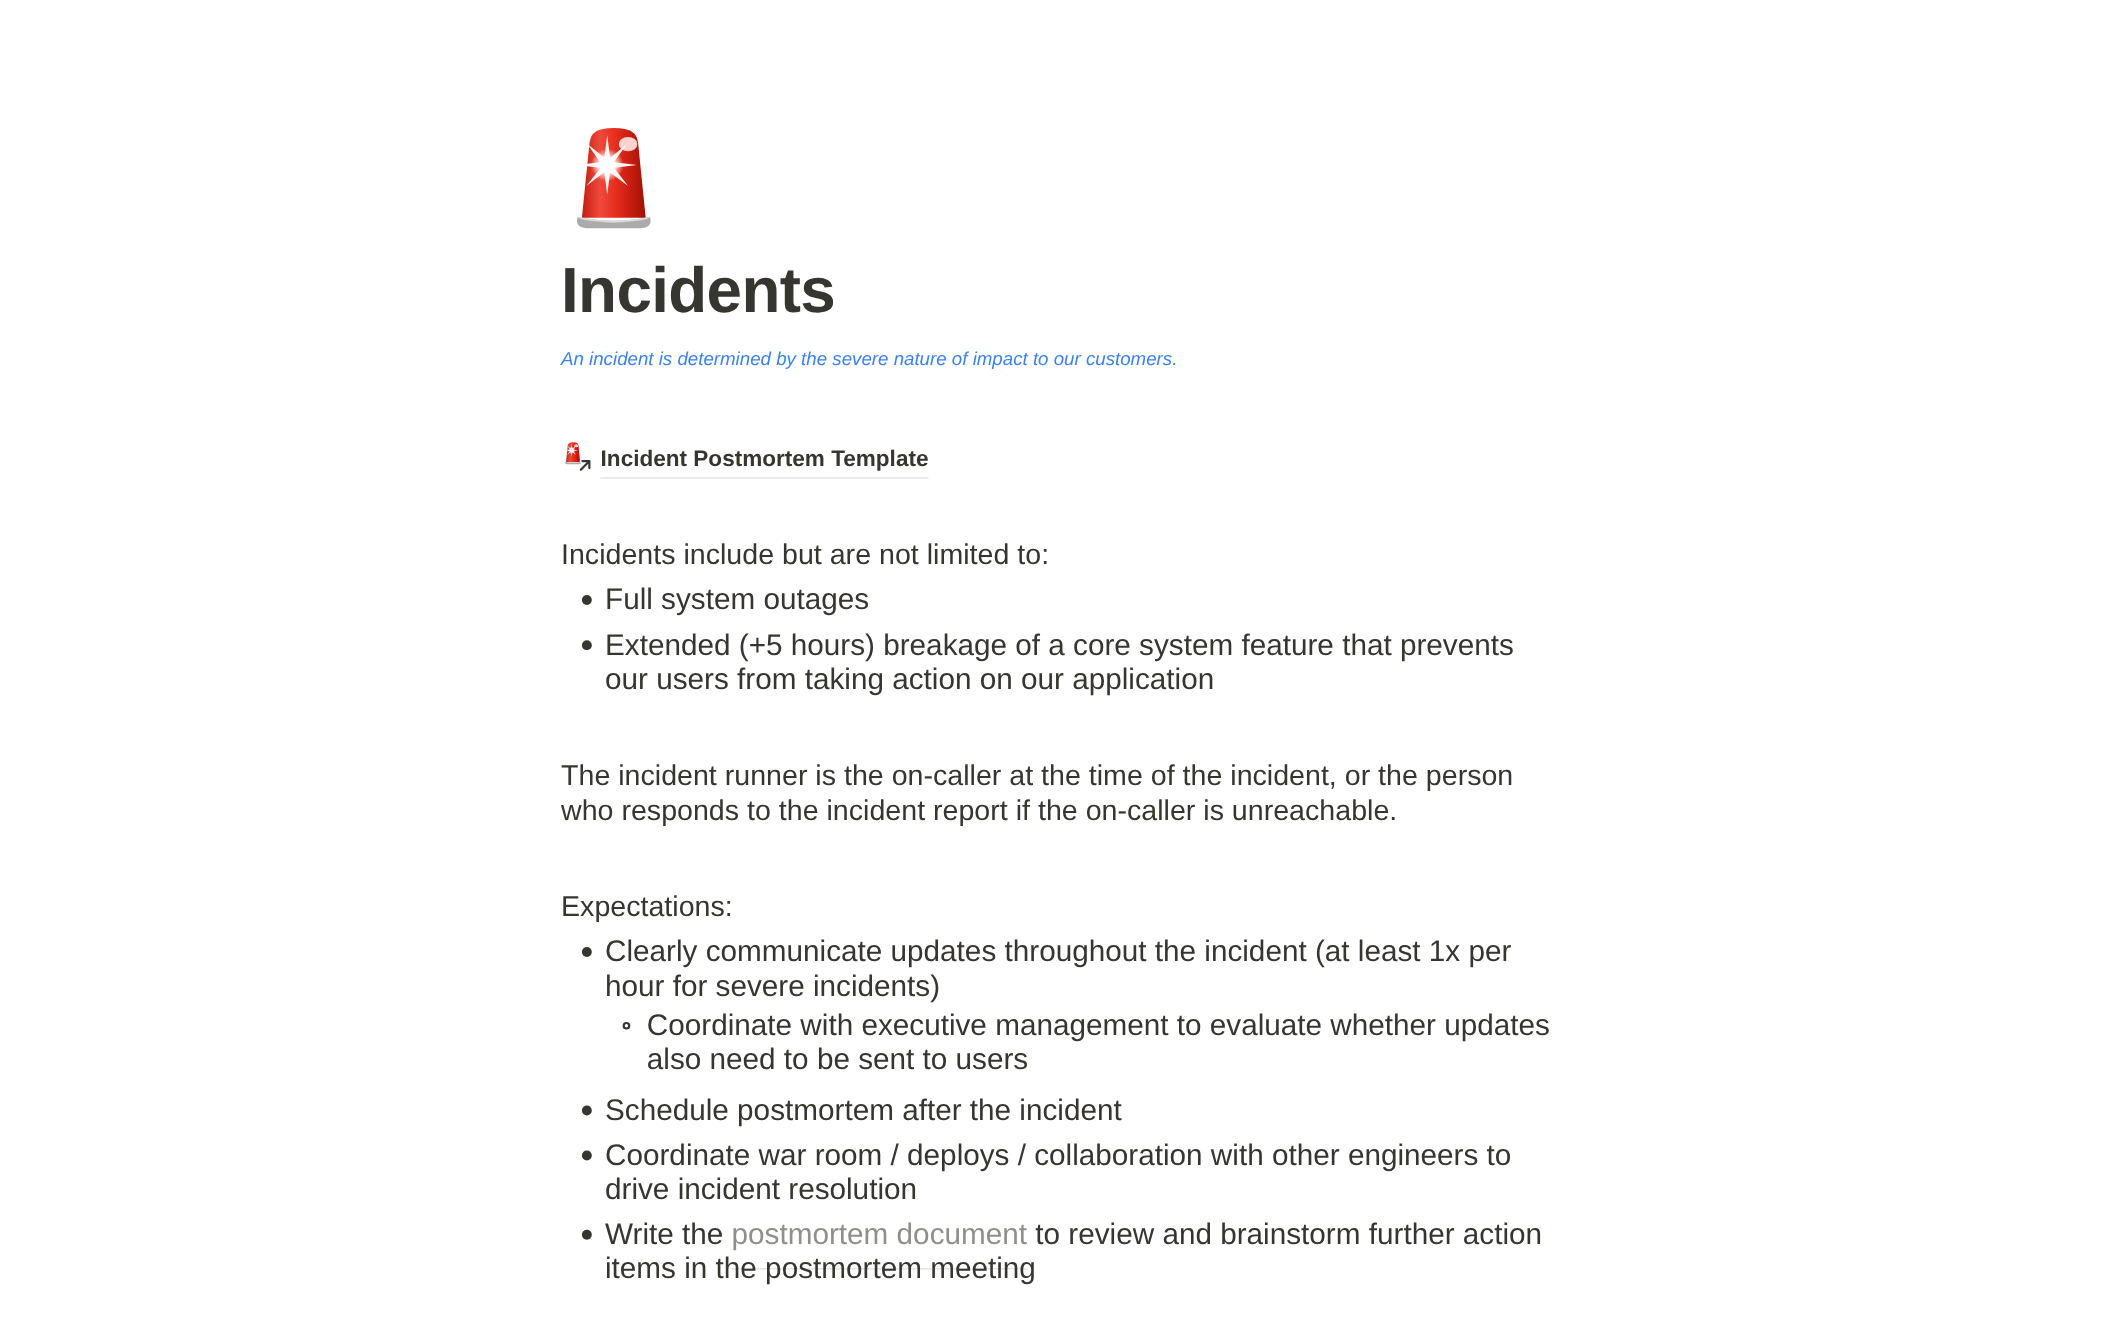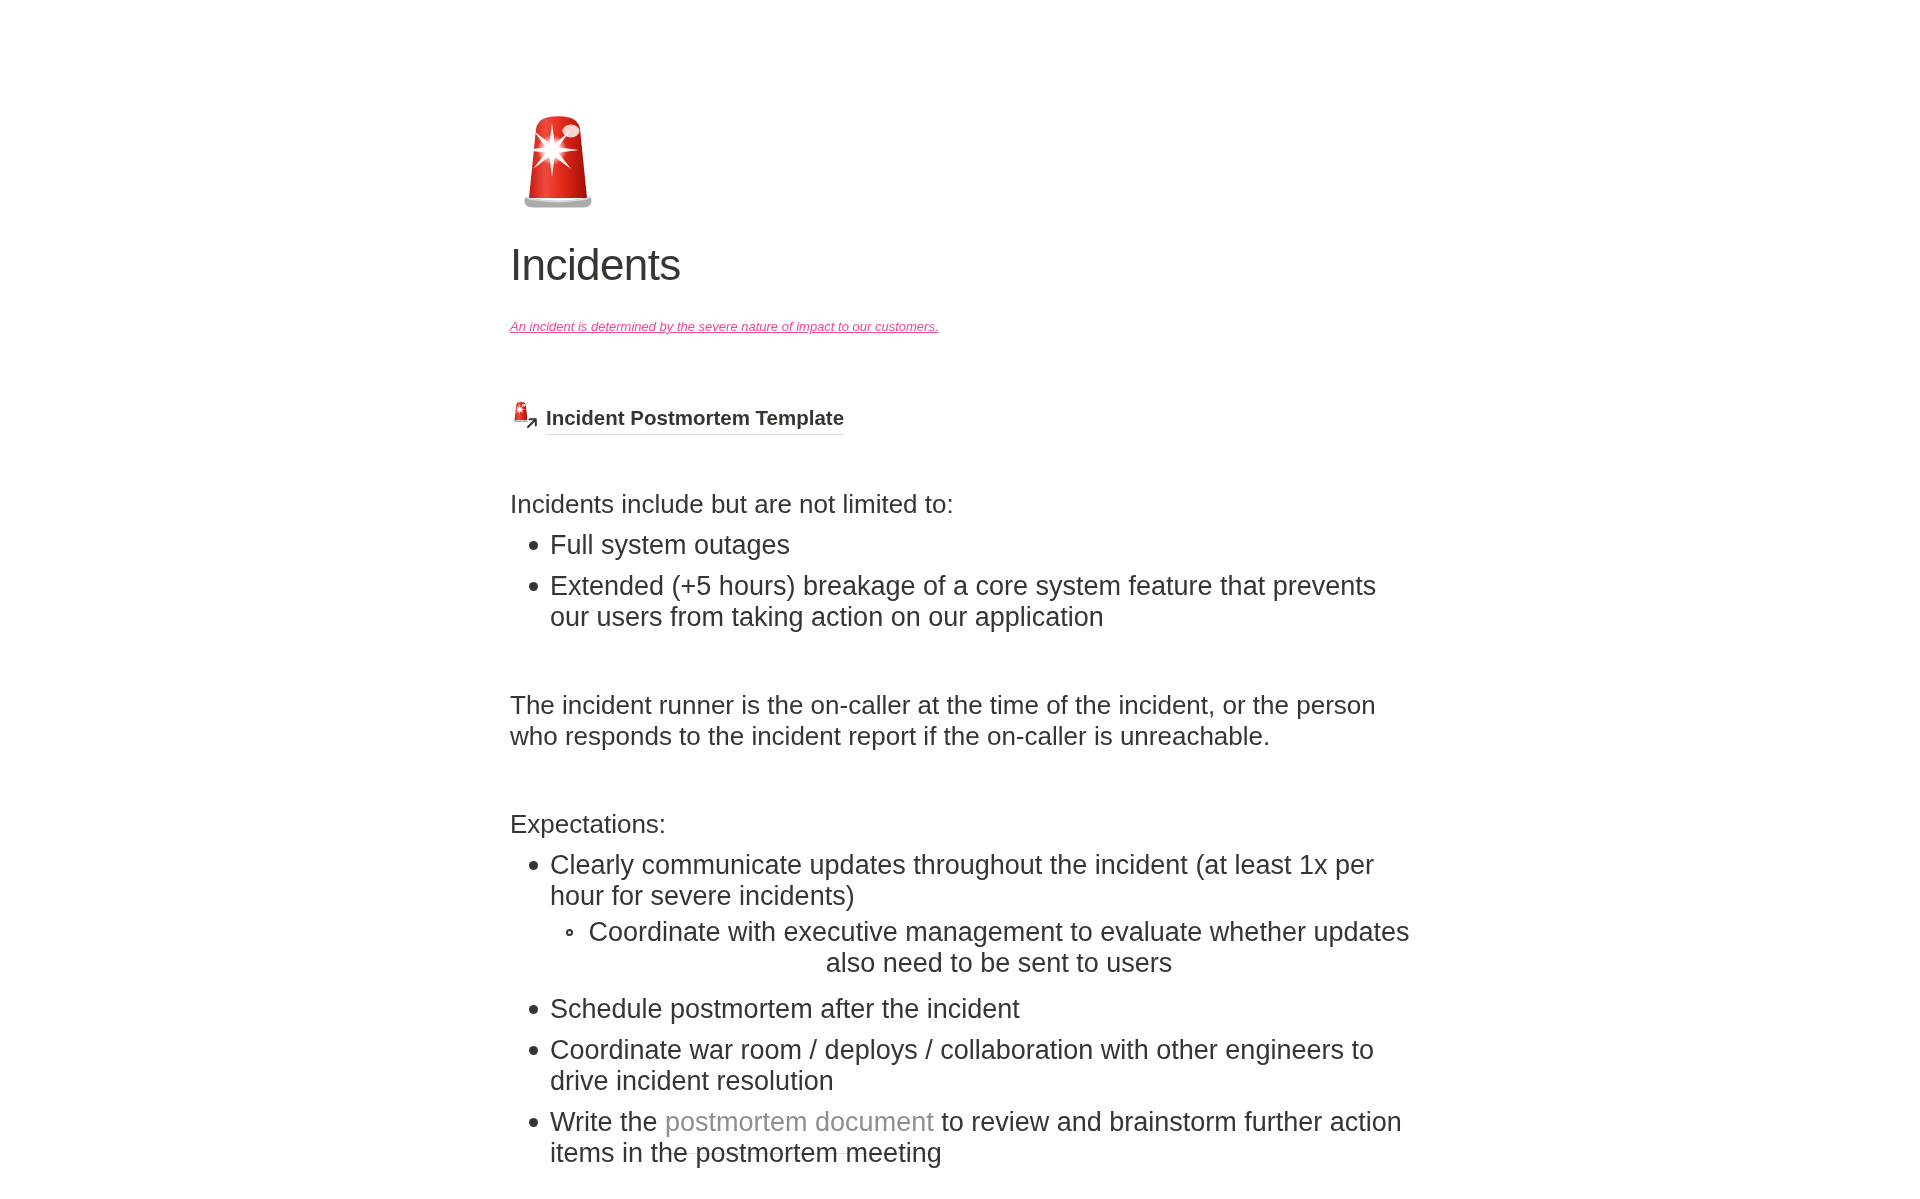--- a/index.html
+++ b/index.html
@@ -23,34 +23,33 @@
     padding-top: 112px;
   }
   .page-icon {
     width: 100px;
     height: 100px;
     display: block;
     margin: 0 0 22px -2px;
     cursor: pointer;
   }
   .page-title {
-    font-size: 44px;
+    font-size: 58px;
     line-height: 62px;
-    font-weight: 400;
+    font-weight: 700;
     letter-spacing: -0.6px;
     margin: 0;
     color: #37352f;
   }
   .subtitle {
     font-style: italic;
-    font-size: 13px;
+    font-size: 17px;
     line-height: 31px;
     margin: 15px 0 0 0;
-    color: #ec4899;
-    text-decoration: underline;
+    color: #3b82f6;
   }
   .spacer { height: 47px; }
   .link-block {
     display: flex;
     align-items: center;
     gap: 12px;
     padding: 2px 0;
     width: fit-content;
     cursor: pointer;
   }
@@ -112,21 +111,20 @@
     border-radius: 50%;
     border: 2px solid #37352f;
     background: transparent;
     margin-top: 1px;
   }
   .li-content { flex: 1; min-width: 0; }
   ul.nested {
     list-style: none;
     margin: 0;
     padding: 0;
-    text-align: center;
   }
   ul.nested li { display: flex; padding: 5px 0; }
   ul.nested .marker { flex: 0 0 38px; }
   .doc-link {
     color: #918f8a;
     text-decoration: none;
     border-bottom: 1.6px solid #dedcd9;
     padding-bottom: 16px;
     cursor: pointer;
   }

